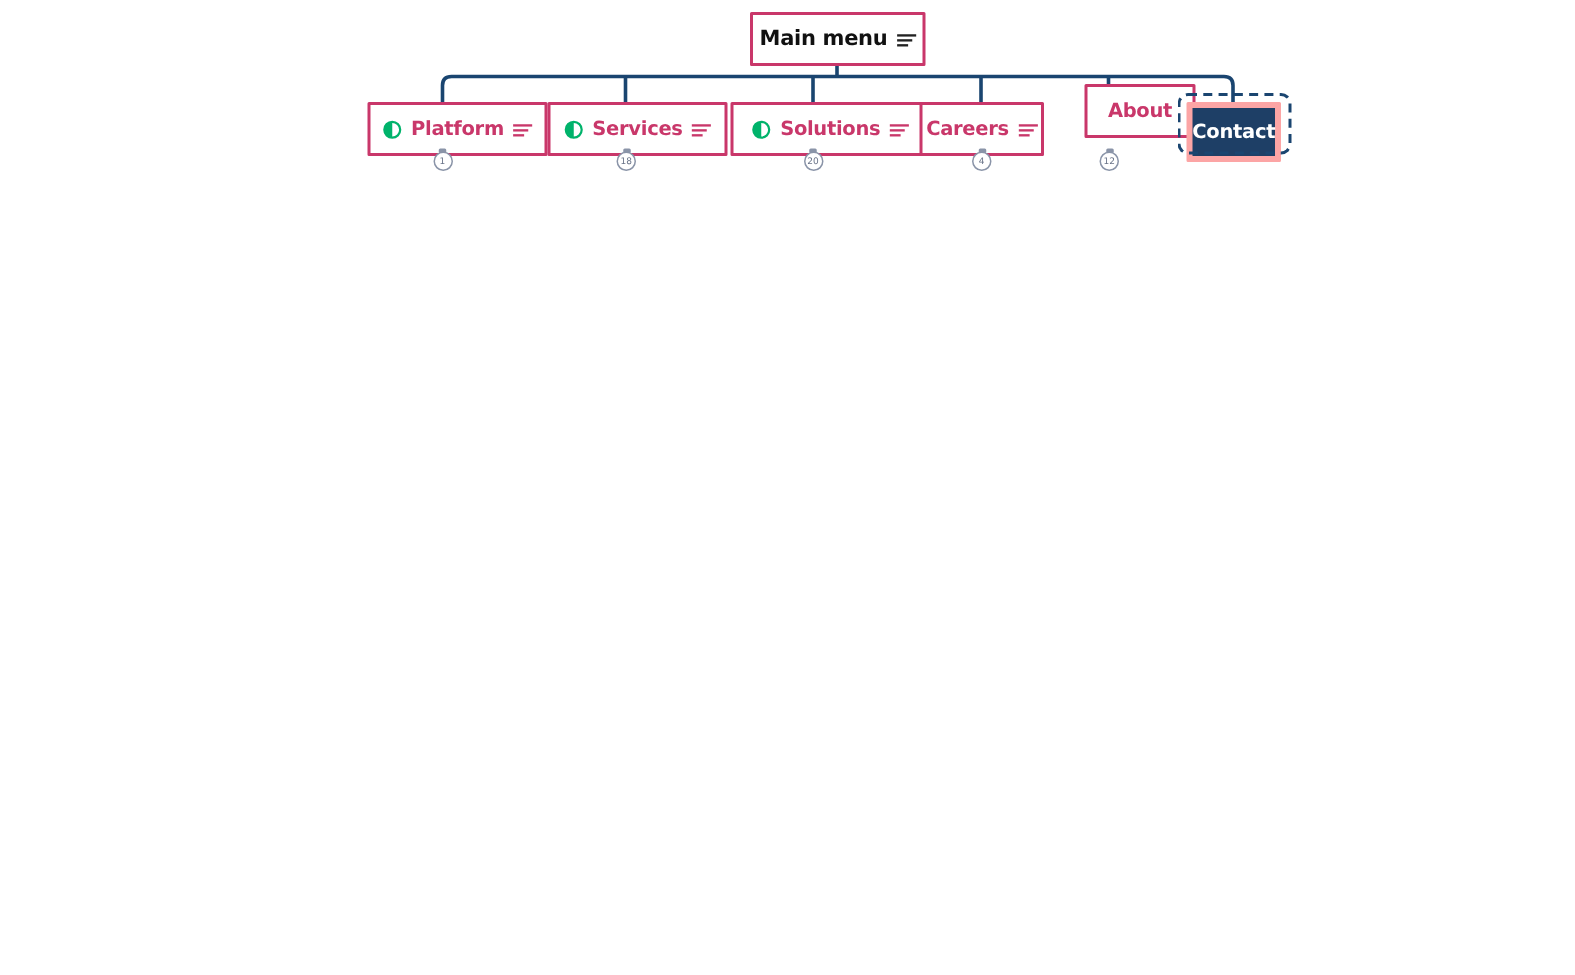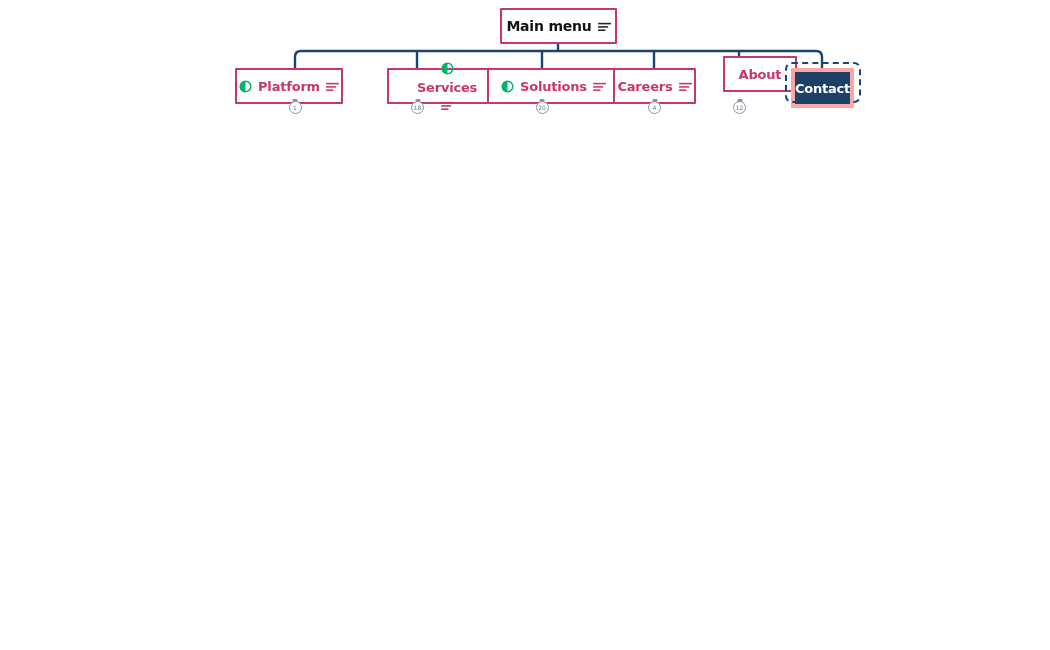--- a/index.html
+++ b/index.html
@@ -153,40 +153,40 @@
       <div class="node root" style="left: 500px; top: 8px; width: 117px; height: 33px;">
         <span class="node-label">Main menu</span>
         <span class="icon">
           <svg width="13" height="11" viewBox="0 0 14 12">
             <rect x="0" y="2" width="14" height="1.7" fill="#222222"></rect>
             <rect x="0" y="5.6" width="11" height="1.7" fill="#222222"></rect>
             <rect x="0" y="9.2" width="8" height="1.7" fill="#222222"></rect>
           </svg>
         </span>
       </div>
-      <div class="node child" style="left: 235px; top: 68px; width: 108px; height: 30px;">
+      <div class="node child" style="left: 245px; top: 68px; width: 120px; height: 30px;">
         <span class="icon">
           <svg width="13" height="13" viewBox="0 0 14 14">
             <circle cx="7" cy="7" r="5.7" fill="none" stroke="#00b36b" stroke-width="1.6"></circle>
             <path d="M7 1.3 A5.7 5.7 0 0 0 7 12.7 Z" fill="#00b36b"></path>
           </svg>
         </span>
         <span class="node-label">Platform</span>
         <span class="icon">
           <svg width="13" height="11" viewBox="0 0 14 12">
             <rect x="0" y="2" width="14" height="1.7" fill="#c9376a"></rect>
             <rect x="0" y="5.6" width="11" height="1.7" fill="#c9376a"></rect>
             <rect x="0" y="9.2" width="8" height="1.7" fill="#c9376a"></rect>
           </svg>
         </span>
       </div>
       <div class="node-badge" style="left: 288.5px; top: 101px;">
         <span class="badge-text">1</span>
       </div>
-      <div class="node child" style="left: 387px; top: 68px; width: 120px; height: 30px; flex-direction: column;">
+      <div class="node child" style="left: 365px; top: 68px; width: 120px; height: 30px;">
         <span class="icon">
           <svg width="13" height="13" viewBox="0 0 14 14">
             <circle cx="7" cy="7" r="5.7" fill="none" stroke="#00b36b" stroke-width="1.6"></circle>
             <path d="M7 1.3 A5.7 5.7 0 0 0 7 12.7 Z" fill="#00b36b"></path>
           </svg>
         </span>
         <span class="node-label">Services</span>
         <span class="icon">
           <svg width="13" height="11" viewBox="0 0 14 12">
             <rect x="0" y="2" width="14" height="1.7" fill="#c9376a"></rect>

